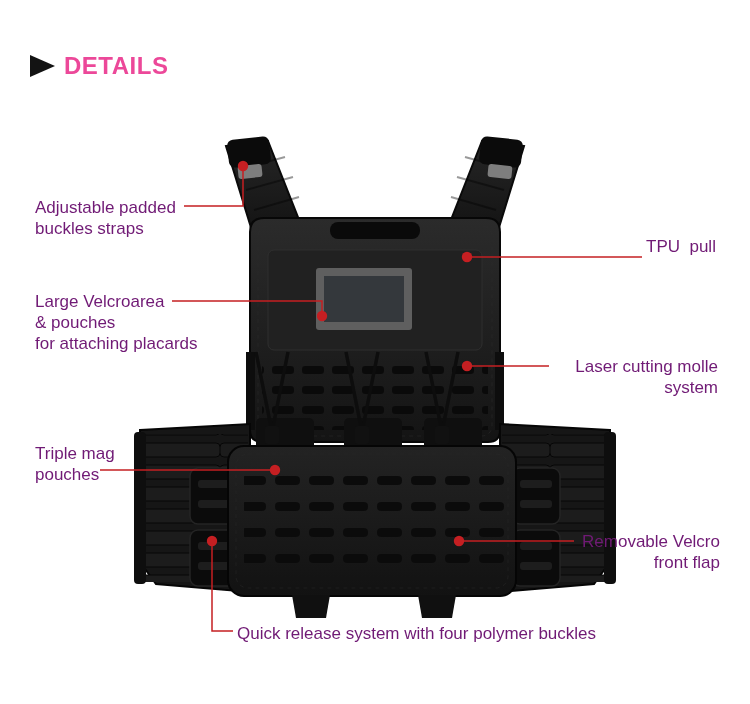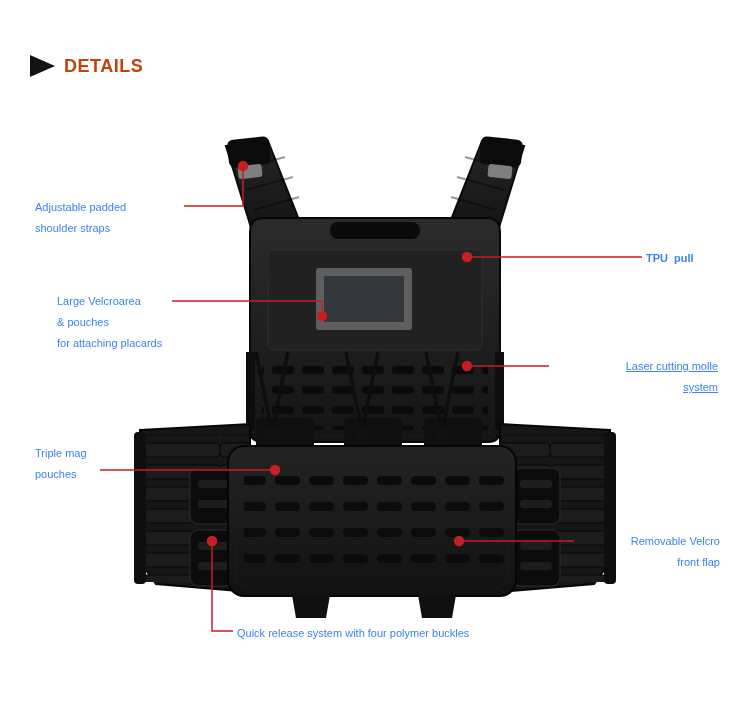--- a/index.html
+++ b/index.html
@@ -5,30 +5,30 @@
   html,body { margin:0; padding:0; background:#ffffff; }
   .page {
     position:relative; width:750px; height:704px; background:#ffffff;
     overflow:hidden; font-family:"Liberation Sans", sans-serif; color:#111;
   }
   .layer { position:absolute; left:0; top:0; width:750px; height:704px; }
 
   
   .details-header { position:absolute; left:30px; top:52px; display:flex; align-items:center; gap:9px; z-index:5; }
   .tri { width:0; height:0; border-left:25px solid #131313; border-top:11px solid transparent; border-bottom:11px solid transparent; }
-  .title { margin:0; font-size:18px; line-height:28px; font-weight:bold; letter-spacing:.5px; color:#c2410c; }
+  .title { margin:0; font-size:24px; line-height:28px; font-weight:bold; letter-spacing:.5px; color:#ec4899; }
 
   
-  .callout { position:absolute; font-size:11px; line-height:21px; color:#3b82f6; z-index:4; }
+  .callout { position:absolute; font-size:17px; line-height:21px; color:#701a75; z-index:4; }
   .callout .ln { display:block; white-space:pre-wrap; }
   .right { text-align:right; }
   .c1 { left:35px;  top:197px; width:175px; }
-  .c2 { left:646px; top:248px; width:90px;font-weight:bold;  }
-  .c3 { left:35px;  top:291px; width:190px;margin-left:22px; }
-  .c4 { left:553px; top:356px; width:165px;text-decoration:underline; }
+  .c2 { left:646px; top:236px; width:90px;  }
+  .c3 { left:35px;  top:291px; width:190px; }
+  .c4 { left:553px; top:356px; width:165px; }
   .c5 { left:35px;  top:443px; width:120px; }
   .c6 { left:570px; top:531px; width:150px; }
   .c7 { left:237px; top:623px; white-space:nowrap; }
 </style>
 </head>
 <body>
 
 <div class="page">
 
   <div class="details-header">
@@ -163,21 +163,21 @@
       <circle cx="322" cy="316" r="5.2"></circle>
       <circle cx="467" cy="366" r="5.2"></circle>
       <circle cx="275" cy="470" r="5.2"></circle>
       <circle cx="459" cy="541" r="5.2"></circle>
       <circle cx="212" cy="541" r="5.2"></circle>
     </g>
   </svg>
 
   <div class="callout c1">
     <span class="ln">Adjustable padded</span>
-    <span class="ln">shoulder straps</span>
+    <span class="ln">buckles straps</span>
   </div>
 
   <div class="callout c2">
     <span class="ln">TPU  pull</span>
   </div>
 
   <div class="callout c3">
     <span class="ln">Large Velcroarea</span>
     <span class="ln">&amp; pouches</span>
     <span class="ln">for attaching placards</span>

